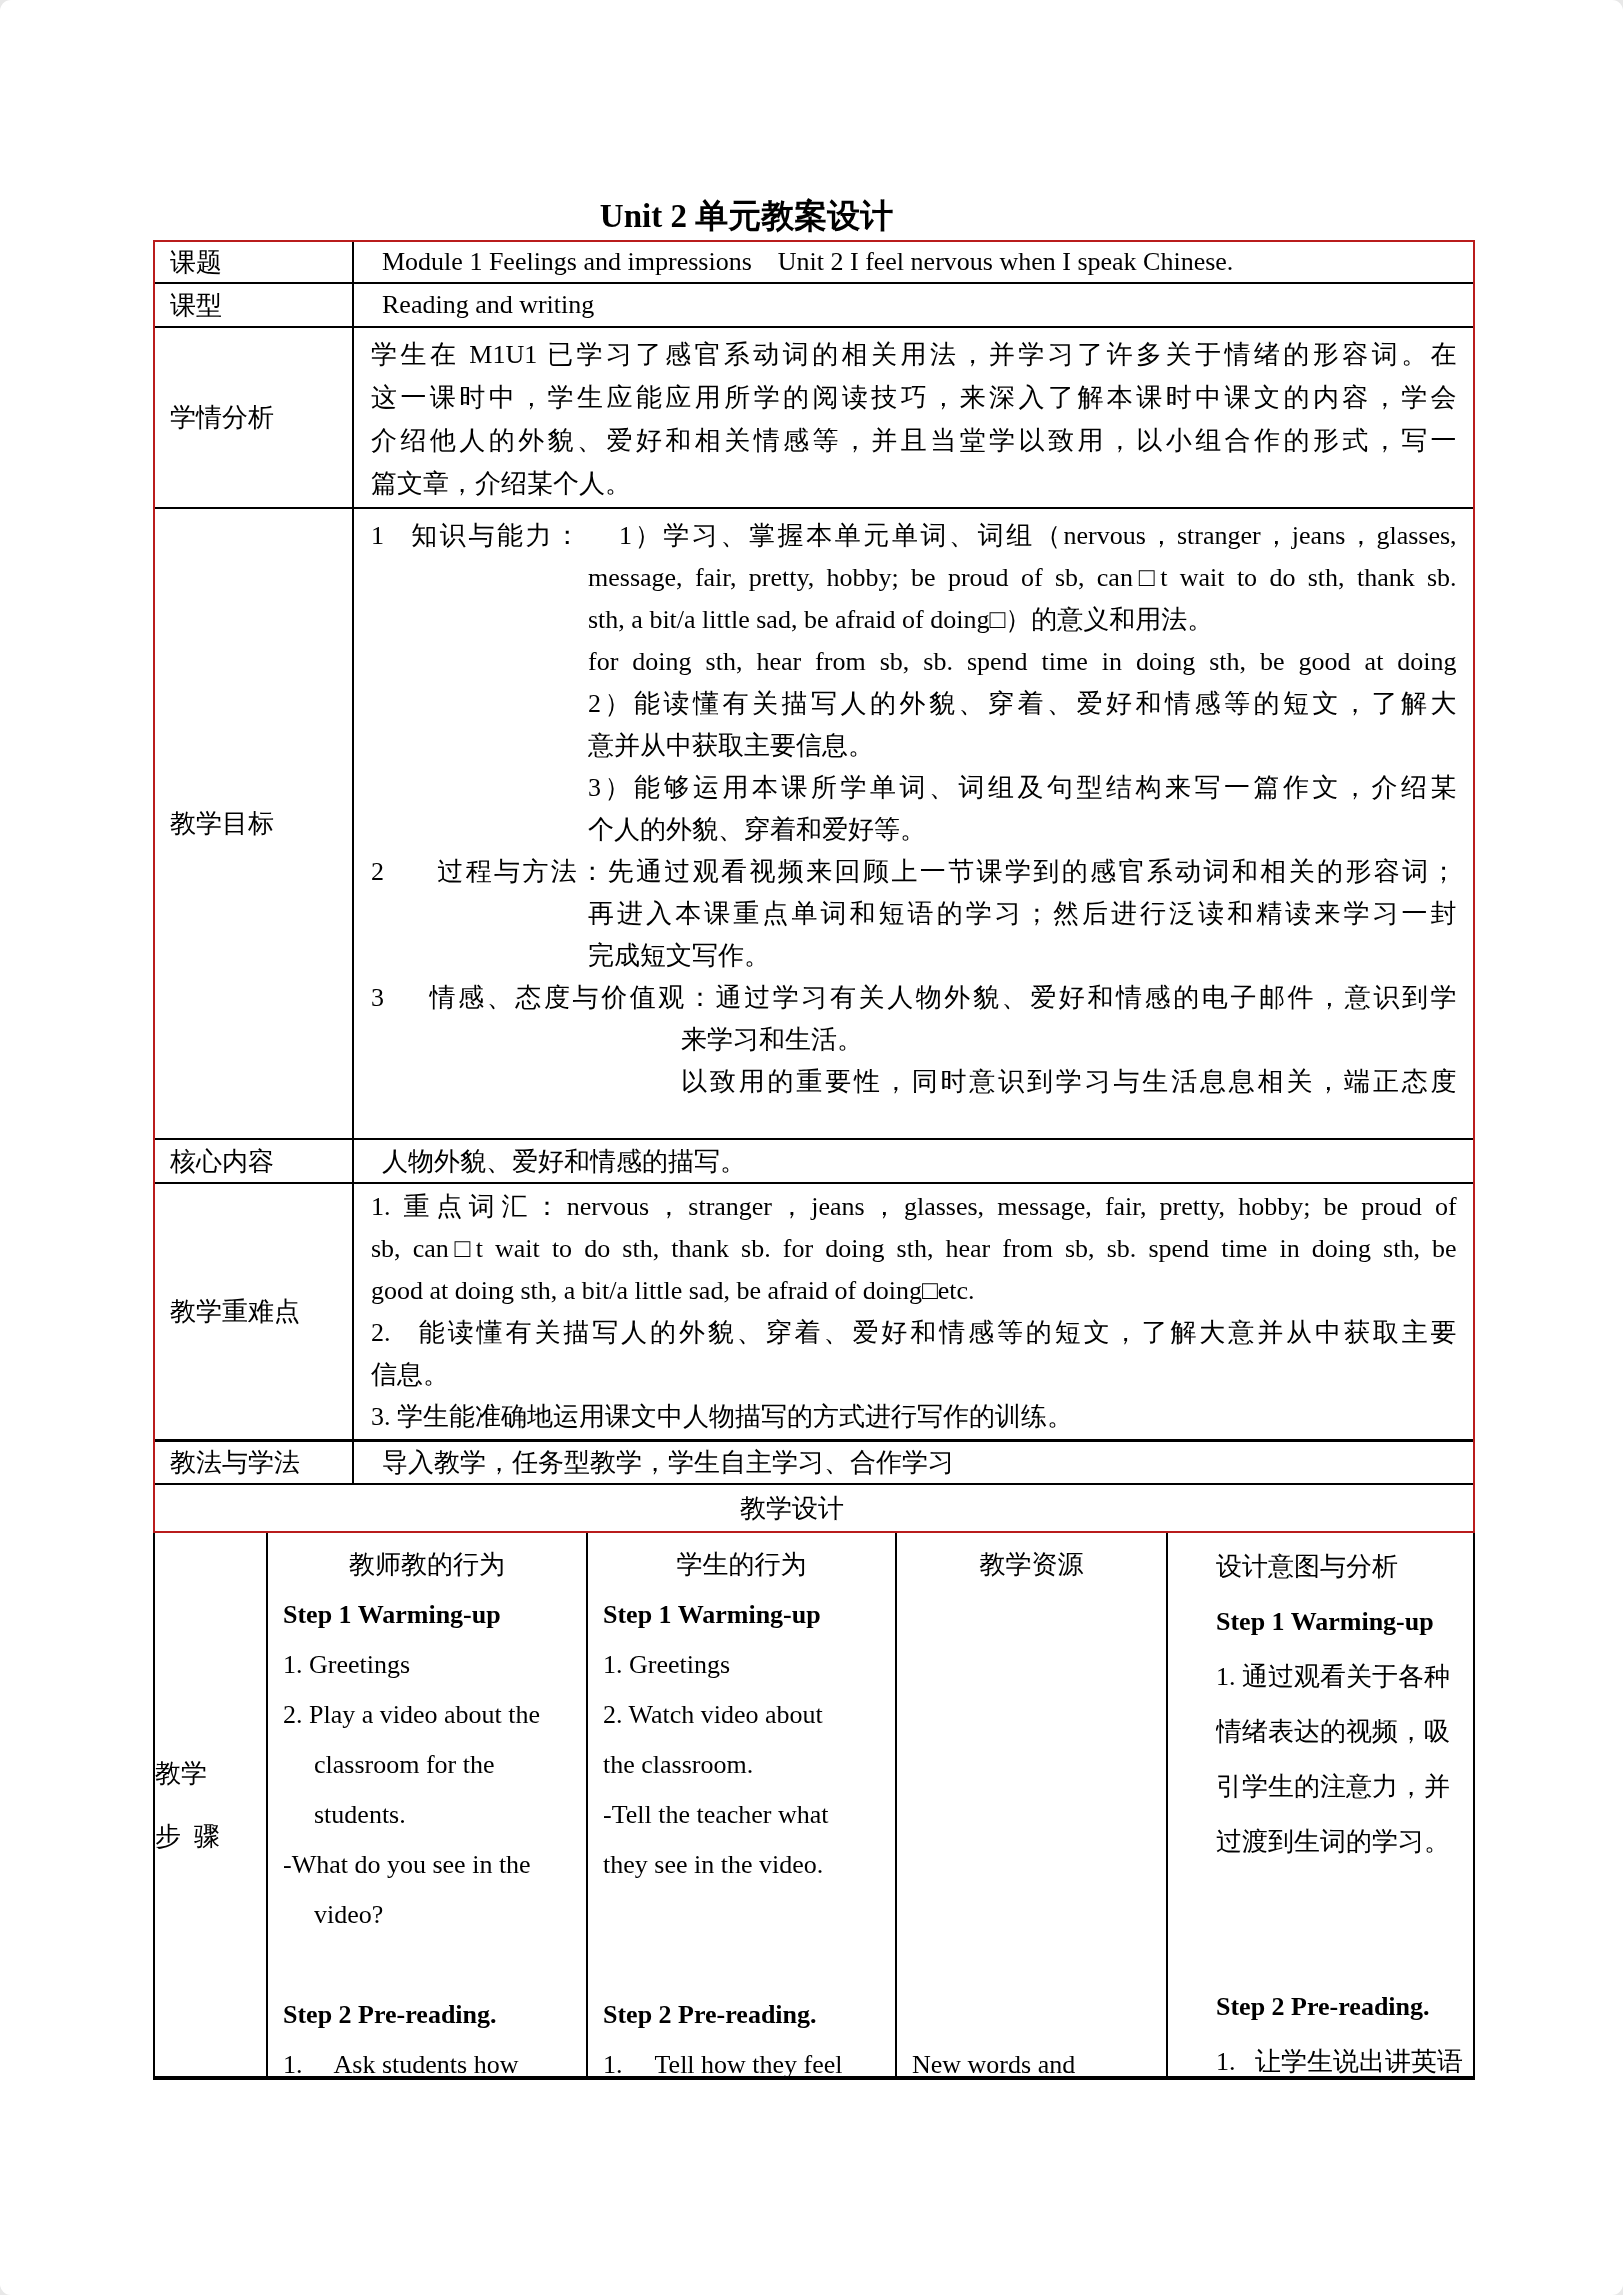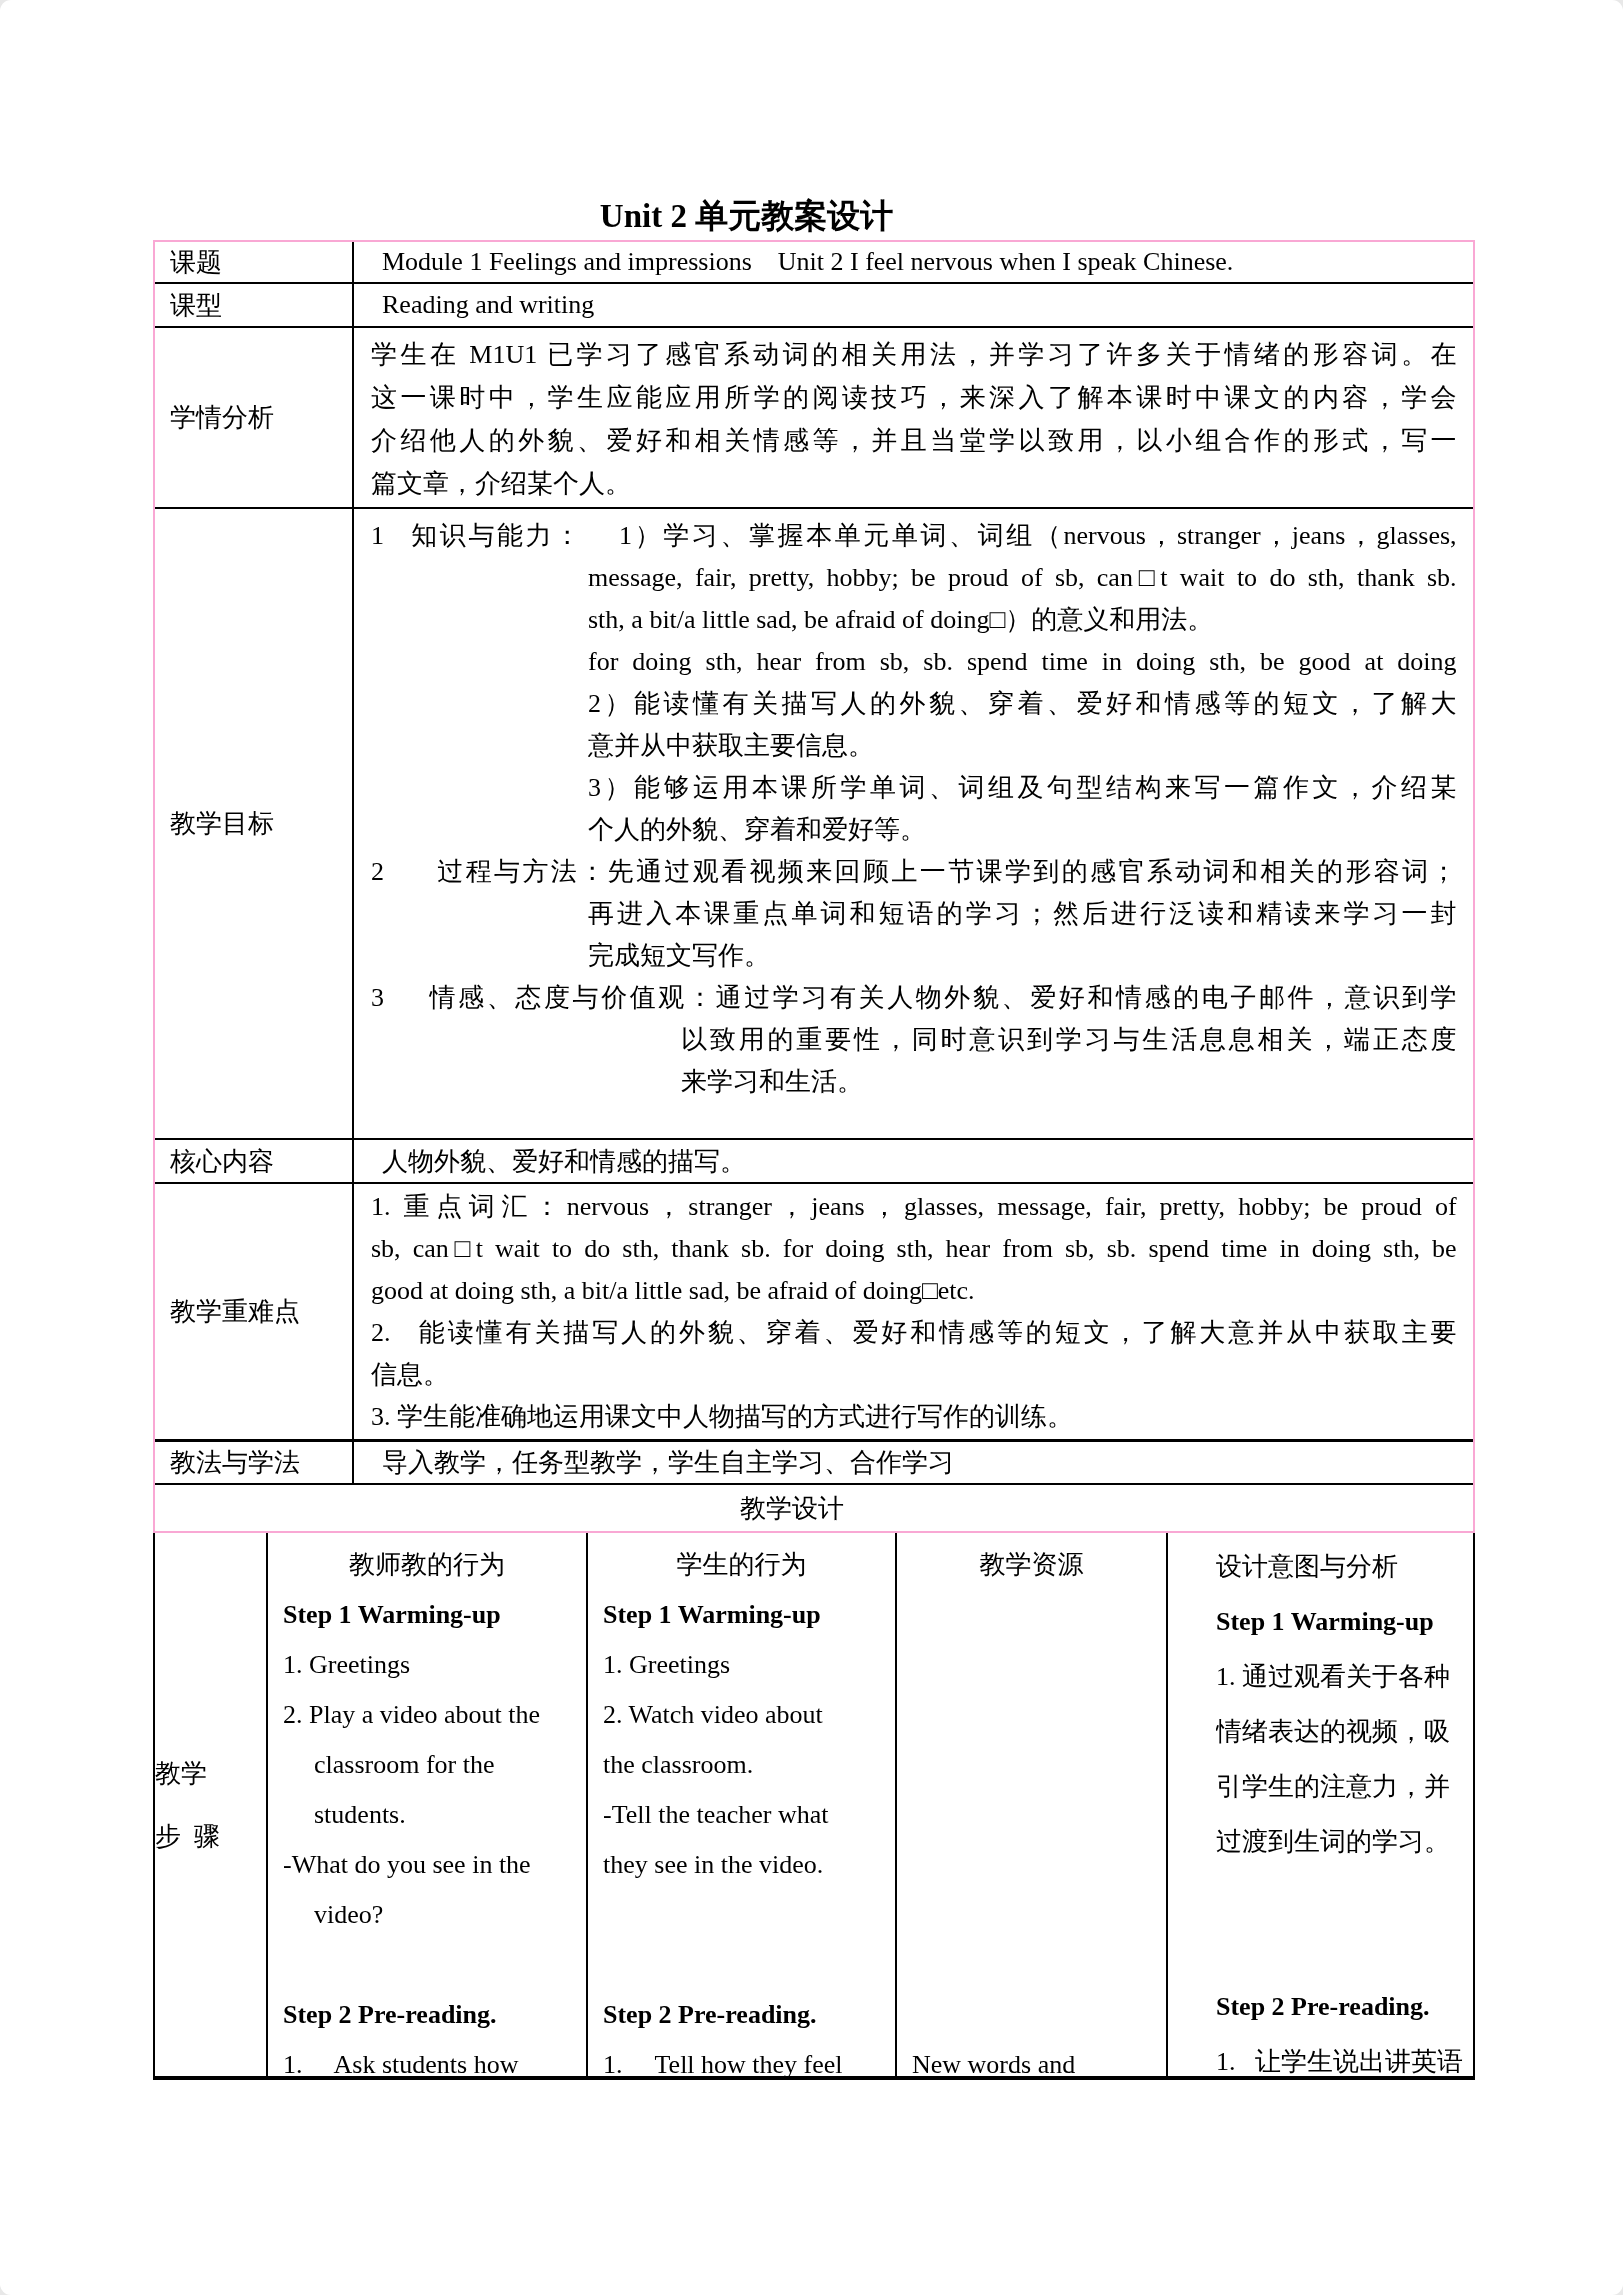--- a/index.html
+++ b/index.html
@@ -18,21 +18,21 @@
     position:absolute; top:196px; left:0; width:100%;
     text-align:center;
     transform:translateX(-65px);
     font-size:33px; font-weight:bold;
     line-height:40px;
     white-space:pre-wrap;
   }
   .doc { position:absolute; left:153px; top:240px; width:1322px; }
 
   
-  .info { border:2px solid #f9a8d4; }
+  .info { border:2px solid #b91c1c; }
   .r { display:flex; border-bottom:2px solid #000; }
   .r:last-child { border-bottom:none; }
   .r.thick { border-bottom-width:3.4px; }
   .r.med { border-bottom-width:2.7px; }
   .lbl {
     width:199px; flex:0 0 199px;
     border-right:2px solid #000;
     display:flex; align-items:center;
     padding-left:15px;
     white-space:pre-wrap;
@@ -113,22 +113,22 @@
             <div class="ln ind1">sth, a bit/a little sad, be afraid of doing□）的意义和用法。</div>
             <div class="ln j ind1">for doing sth, hear from sb, sb. spend time in doing sth, be good at doing</div>
             <div class="ln j ind1">2）能读懂有关描写人的外貌、穿着、爱好和情感等的短文，了解大</div>
             <div class="ln ind1">意并从中获取主要信息。</div>
             <div class="ln j ind1">3）能够运用本课所学单词、词组及句型结构来写一篇作文，介绍某</div>
             <div class="ln ind1">个人的外貌、穿着和爱好等。</div>
             <div class="ln j">2      过程与方法：先通过观看视频来回顾上一节课学到的感官系动词和相关的形容词；</div>
             <div class="ln j ind1">再进入本课重点单词和短语的学习；然后进行泛读和精读来学习一封</div>
             <div class="ln ind1">完成短文写作。</div>
             <div class="ln j">3     情感、态度与价值观：通过学习有关人物外貌、爱好和情感的电子邮件，意识到学</div>
+            <div class="ln ind2">来学习和生活。</div>
             <div class="ln j ind2">以致用的重要性，同时意识到学习与生活息息相关，端正态度</div>
-            <div class="ln ind2">来学习和生活。</div>
           </div>
       </div>
 
       <div class="r" style="height:44px">
         <div class="lbl">核心内容</div>
         <div class="cnt single">人物外貌、爱好和情感的描写。</div>
       </div>
 
       <div class="r thick" style="height:258px">
         <div class="lbl">教学重难点</div>

